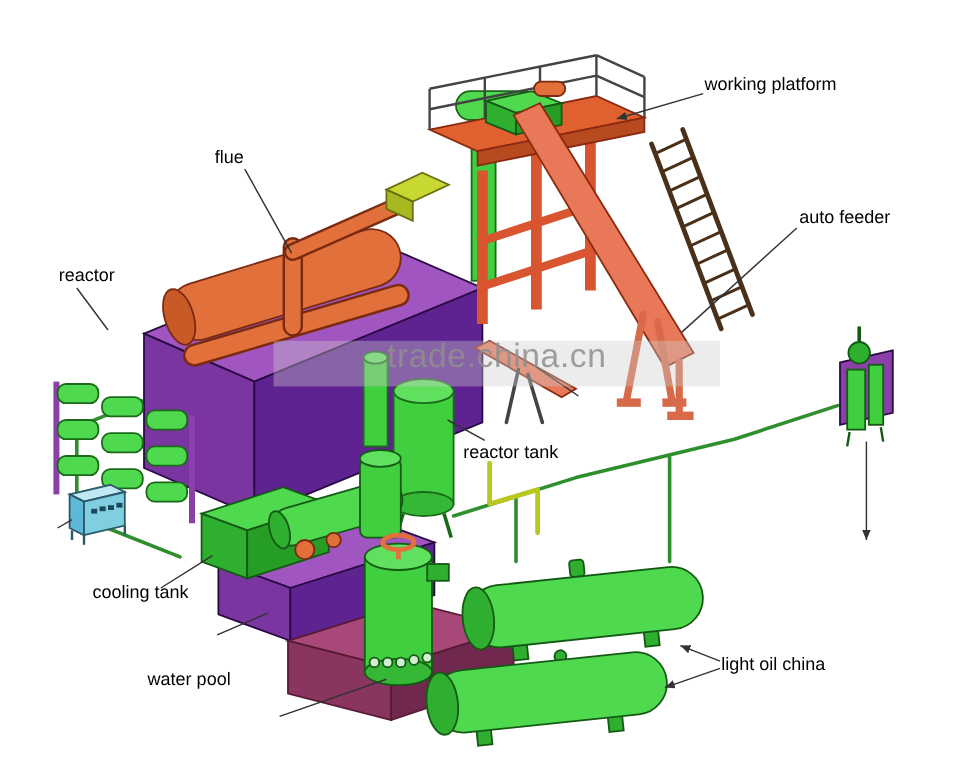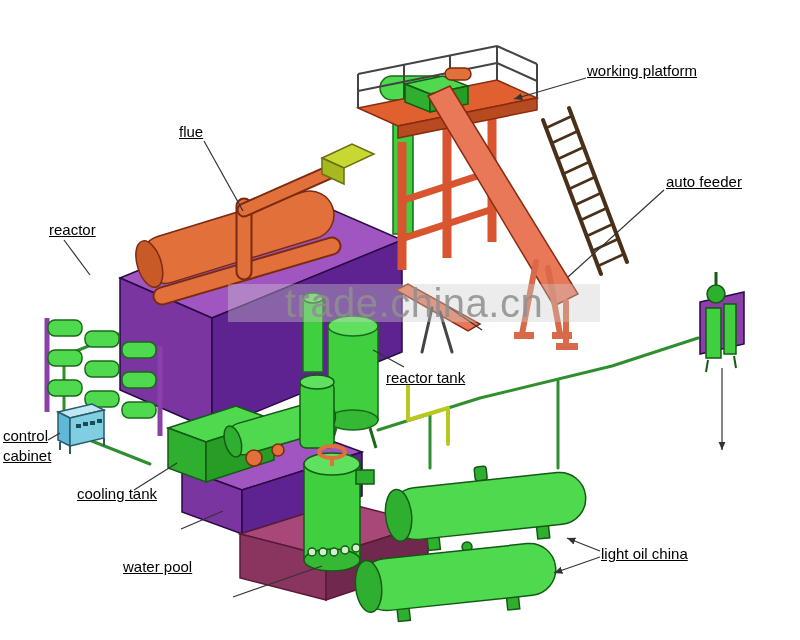--- a/index.html
+++ b/index.html
@@ -6,29 +6,28 @@
   html,body { width:800px; height:640px; }
   body {
     position:relative; background:#ffffff; overflow:hidden;
     font-family:"Liberation Sans", sans-serif;
   }
   .stage { position:absolute; left:0; top:0; width:800px; height:640px; }
   svg.scene { position:absolute; left:0; top:0; }
   .label {
     position:absolute; font-size:15px; line-height:1.3; color:#000;
     white-space:normal;
-    text-decoration:underline;
   }
   .wm-band {
     position:absolute; left:228px; top:284px; width:372px; height:38px;
     background:#cdcdcd; opacity:.38;
   }
   .watermark {
     position:absolute; left:238px; top:281px; width:352px; text-align:center;
-    font-size:40px; color:#8f8f8f; opacity:.85; letter-spacing:.5px;
+    font-size:28px; color:#8f8f8f; opacity:.85; letter-spacing:.5px;
   }
 </style>
 </head>
 <body>
 
 <div class="stage">
 
 <svg class="scene" width="800" height="640" viewBox="0 0 800 640">
   <defs>
     <marker id="arr" markerWidth="9" markerHeight="8" refX="7" refY="3" orient="auto">
@@ -270,18 +269,17 @@
 </svg>
 
 <div class="wm-band"></div>
 <div class="watermark">trade.china.cn</div>
 
 <div class="label" style="left:587px; top:61px;  width:140px;">working platform</div>
 <div class="label" style="left:179px; top:122px; width:60px;">flue</div>
 <div class="label" style="left:666px; top:172px; width:100px;">auto feeder</div>
 <div class="label" style="left:49px;  top:220px; width:70px;">reactor</div>
 <div class="label" style="left:386px; top:368px; width:100px;">reactor tank</div>
-<div class="label" style="left:3px;   top:426px; width:62px;">control cabinet</div>
 <div class="label" style="left:77px;  top:484px; width:100px;">cooling tank</div>
 <div class="label" style="left:123px; top:525px; width:90px;margin-top:32px;">water pool</div>
 <div class="label" style="left:601px; top:544px; width:100px;">light oil china</div>
 
 </div>
 
 </body></html>

